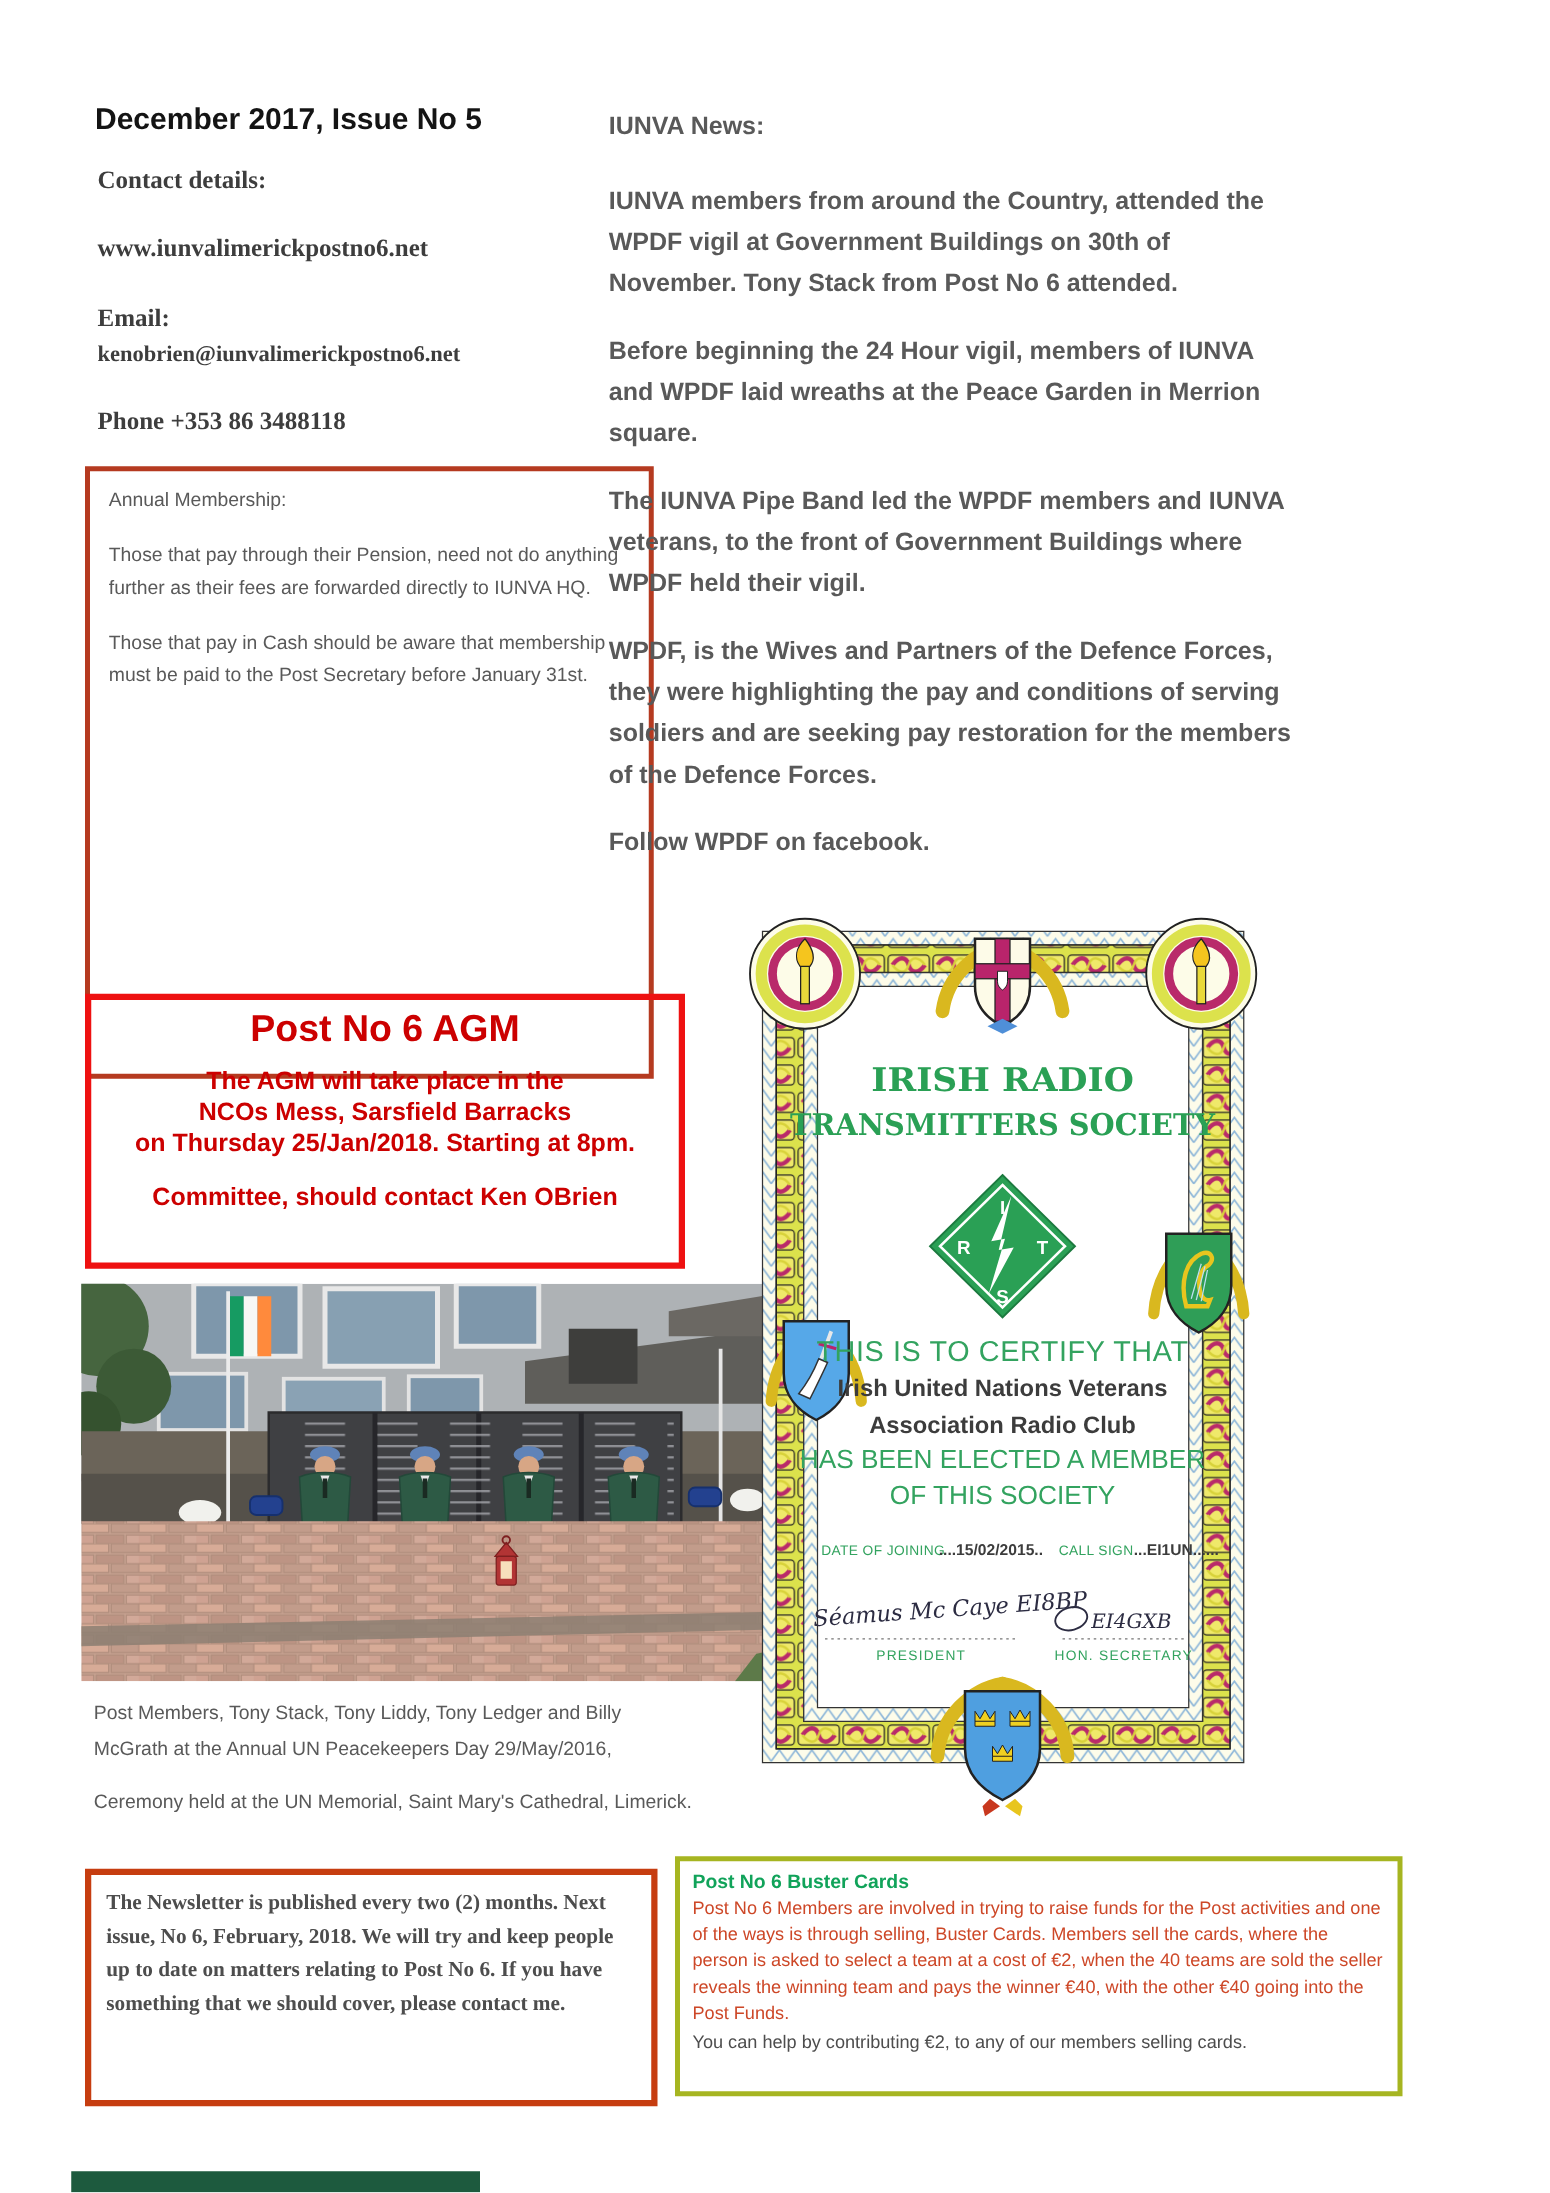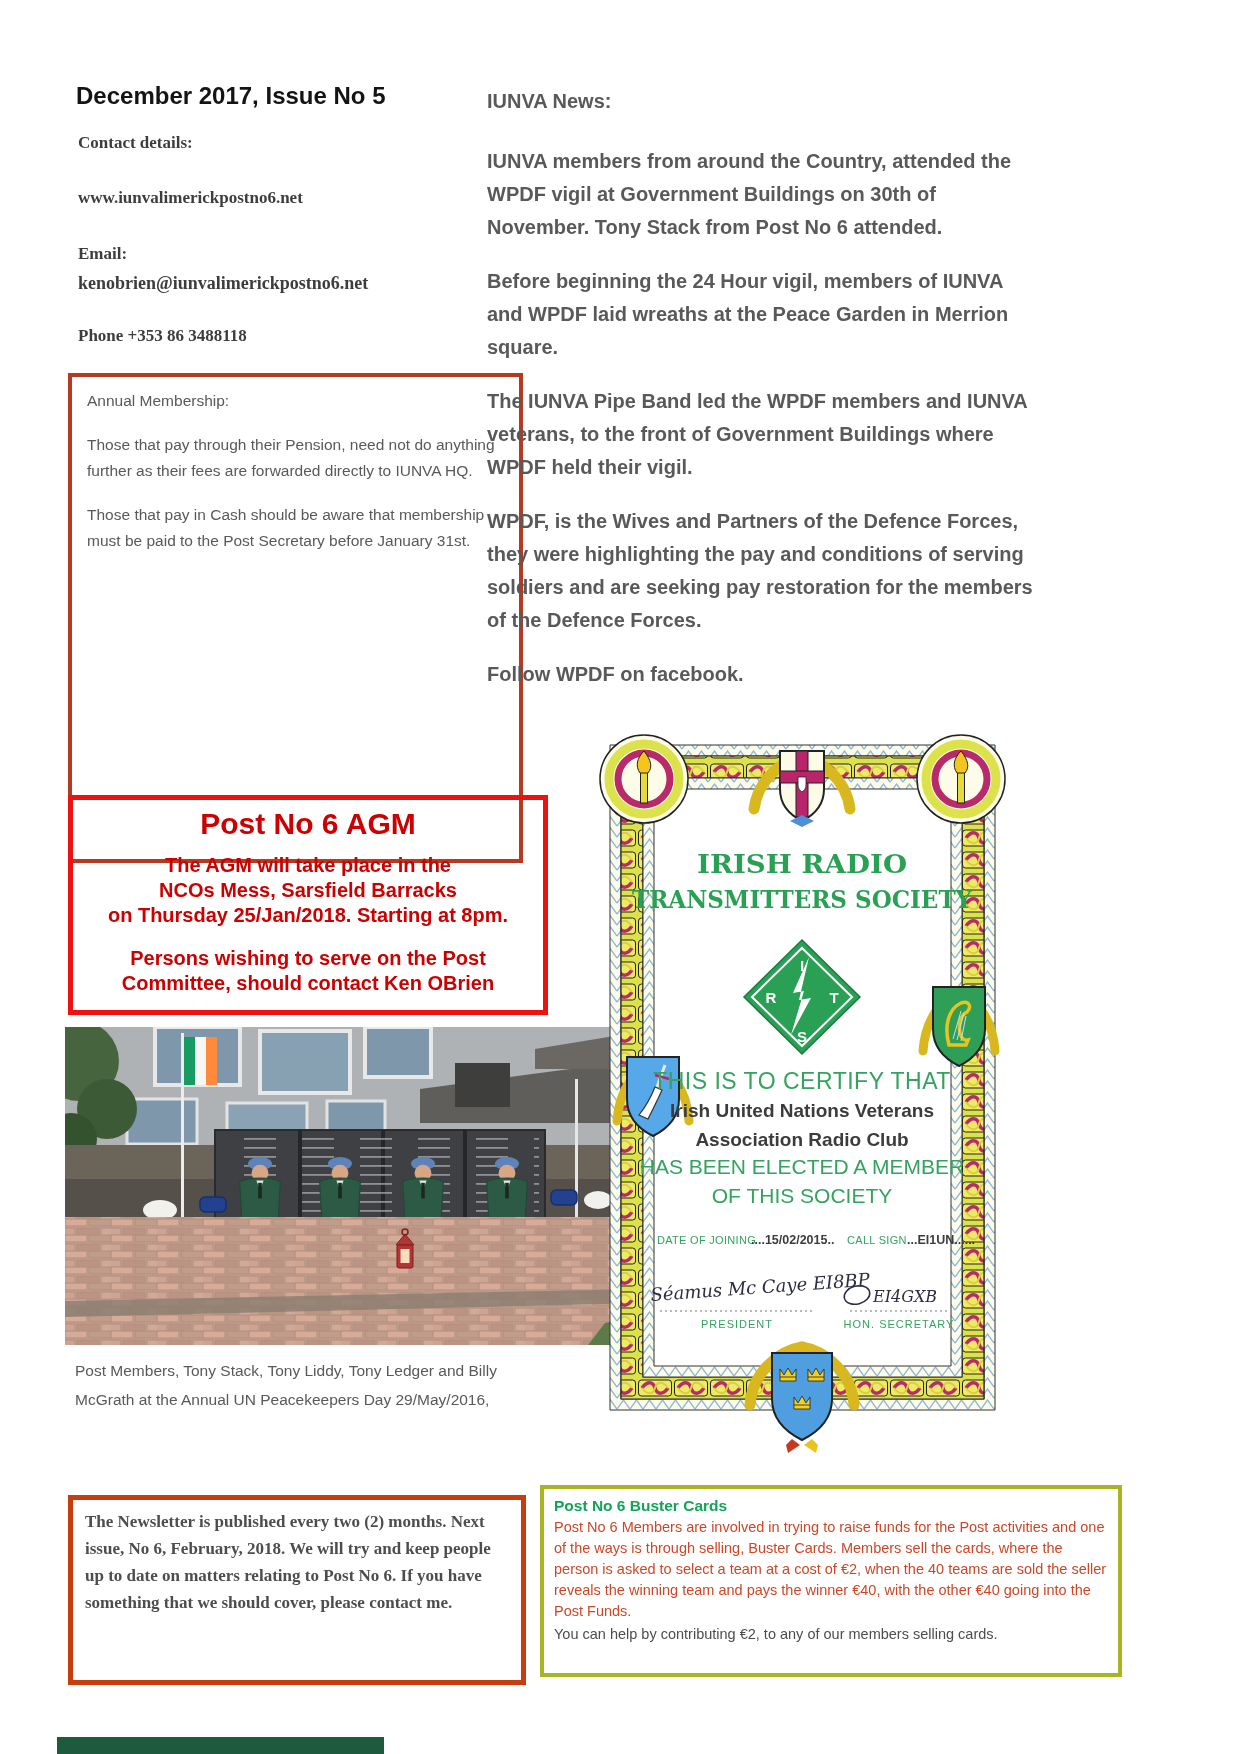--- a/index.html
+++ b/index.html
@@ -2,21 +2,21 @@
 <html><head>
 <meta charset="utf-8">
 <style>
   html,body { margin:0; padding:0; background:#ffffff; }
   .page { position:relative; width:1240px; height:1754px; background:#ffffff;
           font-family:"Liberation Sans",sans-serif; overflow:hidden; }
   .abs { position:absolute; }
 
   .issue-title { left:76px; top:82px; font-size:24px; font-weight:bold; color:#141414; }
 
-  .serifline { font-family:"Liberation Serif",serif; font-weight:bold; color:#3d3d3d; font-size:17px; }
+  .serifline { font-family:"Liberation Serif",serif; font-weight:bold; color:#3d3d3d; font-size:20px; }
   .c-head  { left:78px; top:133px; }
   .c-web   { left:78px; top:188px; }
   .c-elab  { left:78px; top:244px; }
   .c-email { left:78px; top:273px; font-size:18px; }
   .c-phone { left:78px; top:326px; }
 
   .membership-box { left:68px; top:373px; width:455px; height:490px; box-sizing:border-box;
           border:4px solid #b53a20; padding:11px 15px; color:#595959;
           font-size:15.5px; line-height:26px; }
   .membership-box p { margin:0 0 18px 0; }
@@ -75,21 +75,20 @@
     <p>Those that pay through their Pension, need not do anything further as their fees are forwarded directly to IUNVA HQ.</p>
     <p>Those that pay in Cash should be aware that membership must be paid to the Post Secretary before January 31st.</p>
   </div>
 
   <div class="abs agm-box">
     <div class="agm-title">Post No 6 AGM</div>
     <div class="agm-line">The AGM will take place in the</div>
     <div class="agm-line">NCOs Mess, Sarsfield Barracks</div>
     <div class="agm-line">on Thursday 25/Jan/2018. Starting at 8pm.</div>
     <div class="agm-gap"></div>
-    <div class="agm-line">Persons wishing to serve on the Post</div>
     <div class="agm-line">Committee, should contact Ken OBrien</div>
   </div>
 
   <svg class="abs photo" viewBox="0 0 580 318">
     <defs>
       <pattern id="bricks" width="46" height="16" patternUnits="userSpaceOnUse">
         <rect width="46" height="16" fill="#c9a392"></rect>
         <rect x="0" y="0" width="22" height="7" fill="#d7ab97" stroke="#b08d7c" stroke-width="1"></rect>
         <rect x="24" y="0" width="22" height="7" fill="#c29c8b" stroke="#b08d7c" stroke-width="1"></rect>
         <rect x="-12" y="9" width="22" height="7" fill="#cfa292" stroke="#b08d7c" stroke-width="1"></rect>
@@ -202,20 +201,21 @@
     <g transform="translate(340,232)">
       <polygon points="-9,-14 9,-14 0,-25" fill="#b23434" stroke="#7e1f1f"></polygon>
       <rect x="-8" y="-14" width="16" height="23" rx="2" fill="#b23434" stroke="#7e1f1f"></rect>
       <rect x="-4.5" y="-10" width="9" height="14" fill="#f7debc"></rect>
       <circle cx="0" cy="-27" r="3" fill="none" stroke="#7e1f1f" stroke-width="1.5"></circle>
     </g>
   </svg>
 
   <div class="abs caption">
     <p>Post Members, Tony Stack, Tony Liddy, Tony Ledger and Billy McGrath at the Annual UN Peacekeepers Day 29/May/2016,</p>
+    <p>Ceremony held at the UN Memorial, Saint Mary's Cathedral, Limerick.</p>
   </div>
 
   <div class="abs newsletter-box">
     <span>The Newsletter is published every two (2) months. Next issue, No 6, February, 2018. We will try and keep people up to date on matters relating to Post No 6. If you have something that we should cover, please contact me.</span>
   </div>
 
   <div class="abs news">
     <p class="news-heading">IUNVA News:</p>
     <p>IUNVA members from around the Country, attended the WPDF vigil at Government Buildings on 30th of November. Tony Stack from Post No 6 attended.</p>
     <p>Before beginning the 24 Hour vigil, members of IUNVA and WPDF laid wreaths at the Peace Garden in Merrion square.</p>

